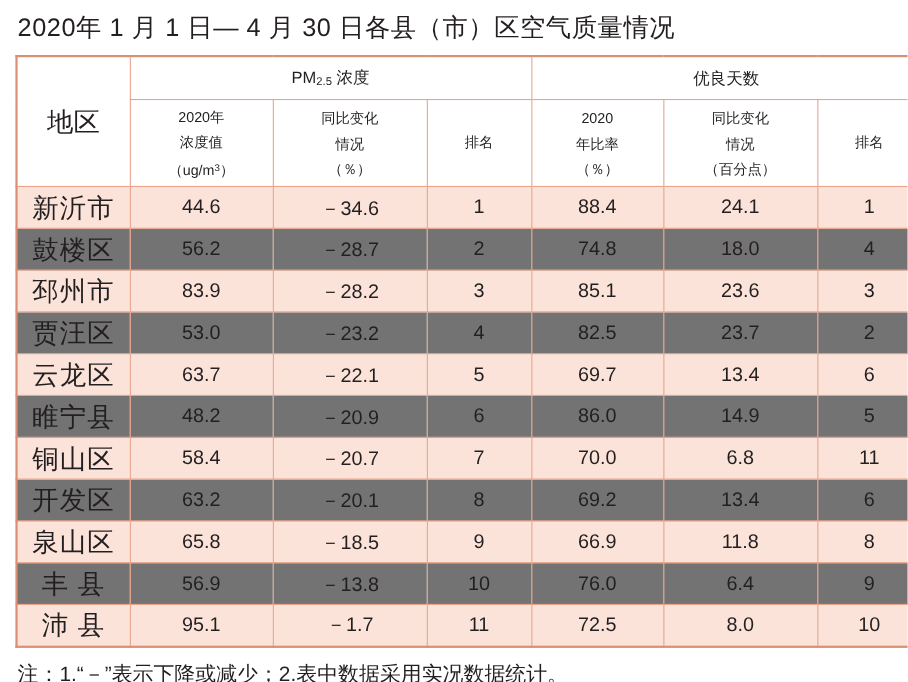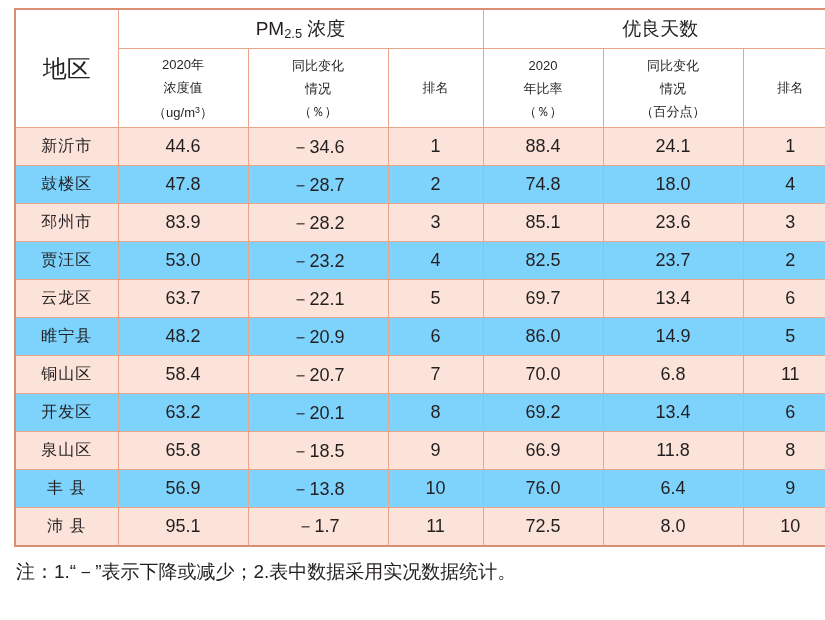--- a/index.html
+++ b/index.html
@@ -42,21 +42,21 @@
     padding: 0;
     color: #231f20;
     font-weight: normal;
   }
   
   table.aq {
     border: 2px solid #d98f74;
   }
   .hdr-top th {
     height: 38px;
-    font-size: 19px;
+    font-size: 15px;
   }
   .hdr-sub th {
     height: 78px;
     font-size: 13px;
     line-height: 22px;
   }
   th.region {
     font-size: 24px;
   }
   .sub-lines {
@@ -66,24 +66,24 @@
   tbody tr {
     height: 38px;
   }
   tbody td {
     font-size: 18px;
   }
   tbody tr.odd td {
     background: #fbe3d9;
   }
   tbody tr.even td {
-    background: #7dd3fc;
+    background: #737373;
   }
   tbody td.region-cell {
-    font-size: 16px;
+    font-size: 24px;
     letter-spacing: 1px;
   }
   thead th {
     background: #ffffff;
   }
   .note {
     margin-top: 12px;
     font-size: 19px;
     line-height: 26px;
     color: #231f20;
@@ -104,20 +104,21 @@
   .colw-rank   { width: 95px; }
   .colw-val2   { width: 120px; }
   .colw-chg2   { width: 140px; }
   .colw-rank2  { width: 95px; }
 </style>
 </head>
 <body>
 
 <div class="page">
 
+  <div class="doc-title">2020年 1 月 1 日— 4 月 30 日各县（市）区空气质量情况</div>
 
   <table class="aq">
     <colgroup>
       <col class="colw-region">
       <col class="colw-val">
       <col class="colw-chg">
       <col class="colw-rank">
       <col class="colw-val2">
       <col class="colw-chg2">
       <col class="colw-rank2">
@@ -158,21 +159,21 @@
           <td class="region-cell">新沂市</td>
           <td>44.6</td>
           <td>－34.6</td>
           <td>1</td>
           <td>88.4</td>
           <td>24.1</td>
           <td>1</td>
         </tr>
         <tr class="even">
           <td class="region-cell">鼓楼区</td>
-          <td>47.8</td>
+          <td>56.2</td>
           <td>－28.7</td>
           <td>2</td>
           <td>74.8</td>
           <td>18.0</td>
           <td>4</td>
         </tr>
         <tr class="odd">
           <td class="region-cell">邳州市</td>
           <td>83.9</td>
           <td>－28.2</td>

